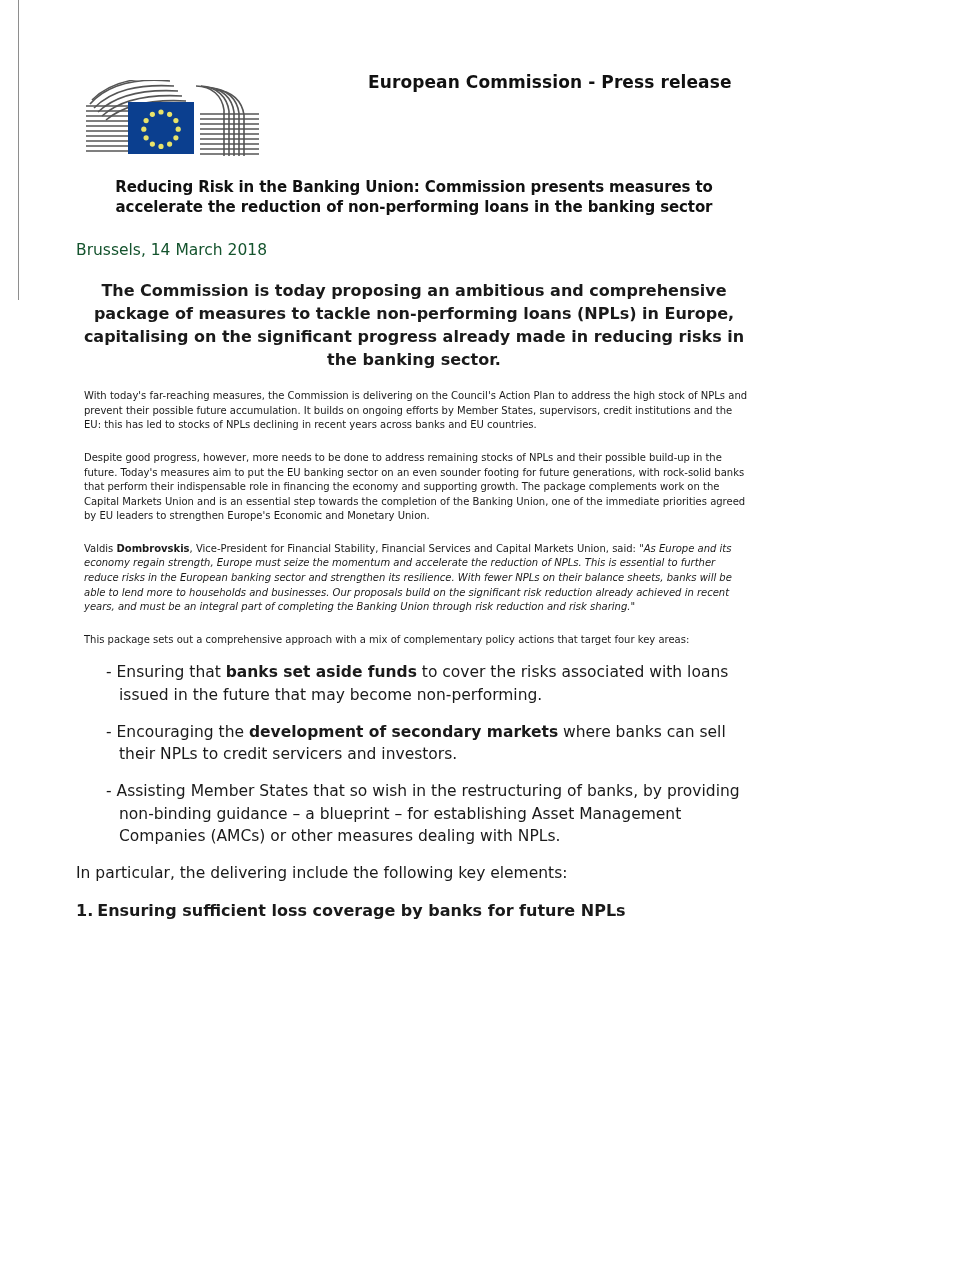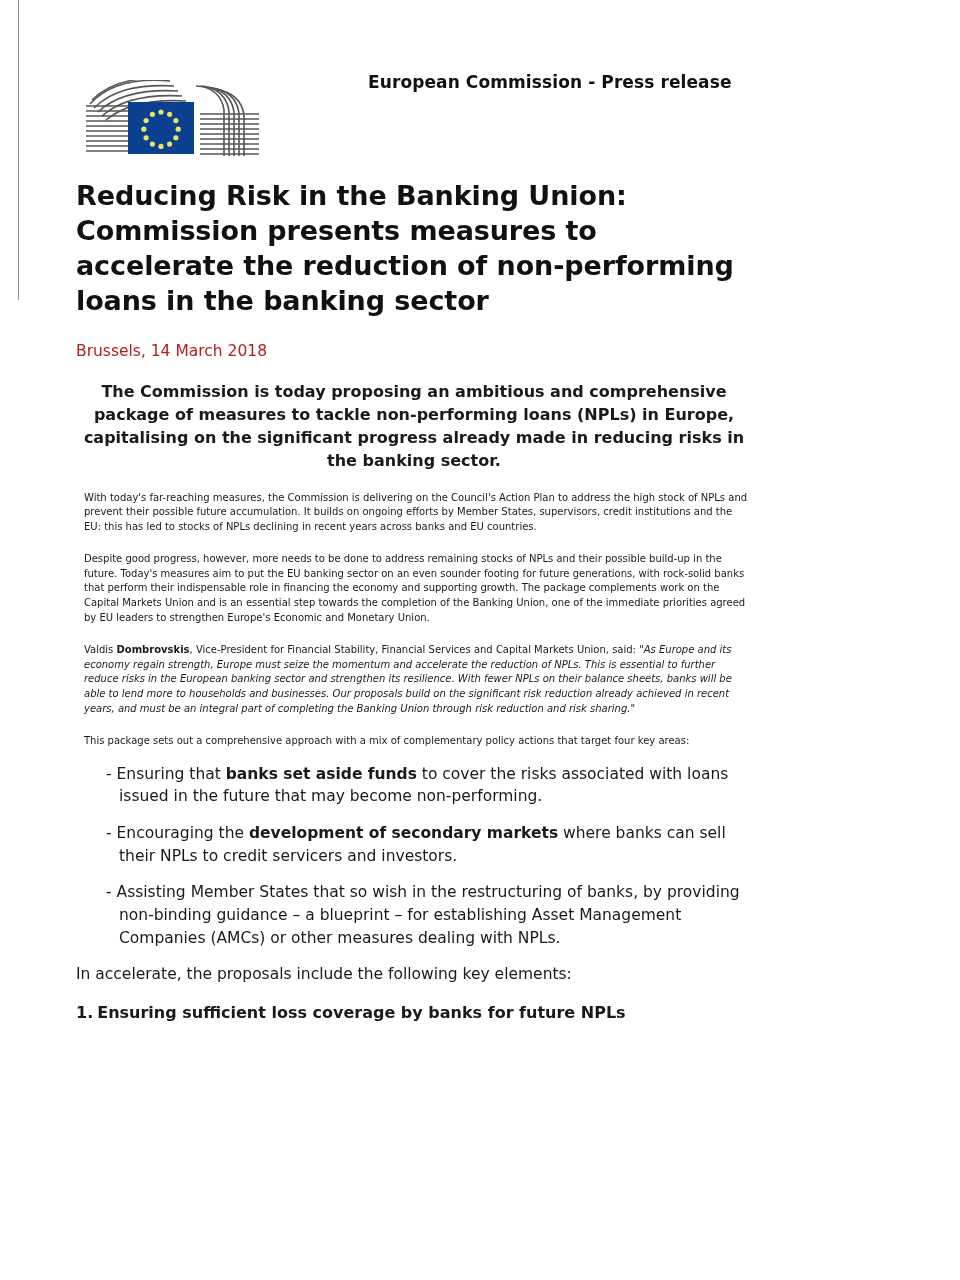--- a/index.html
+++ b/index.html
@@ -51,32 +51,33 @@
     left: 292px;
     top: 10px;
     font-size: 17px;
     font-weight: bold;
     letter-spacing: .1px;
     color: #111;
   }
 
   
   .headline {
-    font-size: 27px;
+    font-size: 15px;
     font-weight: bold;
     line-height: 1.30;
     color: #111;
     margin: 6px 0 0 0;
     letter-spacing: -.1px;
+    text-align: center;
   }
 
   .dateline {
     font-size: 15.5px;
     margin-top: 24px;
-    color: #b91c1c;
+    color: #14532d;
   }
 
   
   p.lead {
     font-size: 16px;
     font-weight: bold;
     line-height: 1.44;
     margin: 20px 0 0 0;
     text-align: center;
   }
@@ -209,17 +210,17 @@
   <p class="body"><span>Valdis </span><b>Dombrovskis</b><span>, Vice-President for Financial Stability, Financial Services and Capital Markets Union, said: </span><span class="quote">"As Europe and its economy regain strength, Europe must seize the momentum and accelerate the reduction of NPLs. This is essential to further reduce risks in the European banking sector and strengthen its resilience. With fewer NPLs on their balance sheets, banks will be able to lend more to households and businesses. Our proposals build on the significant risk reduction already achieved in recent years, and must be an integral part of completing the Banking Union through risk reduction and risk sharing."</span></p>
 
   <p class="body">This package sets out a comprehensive approach with a mix of complementary policy actions that target four key areas:</p>
 
   <ul class="dash">
     <li><span>Ensuring that </span><b>banks set aside funds</b><span> to cover the risks associated with loans issued in the future that may become non-performing.</span></li>
     <li><span>Encouraging the </span><b>development of secondary markets</b><span> where banks can sell their NPLs to credit servicers and investors.</span></li>
     <li><span>Assisting Member States that so wish in the restructuring of banks, by providing non-binding guidance – a blueprint – for establishing Asset Management Companies (AMCs) or other measures dealing with NPLs.</span><b></b><span></span></li>
   </ul>
 
-  <p class="inline-para">In accelerate, the proposals include the following key elements:</p>
+  <p class="inline-para">In particular, the delivering include the following key elements:</p>
 
   <div class="numbered-heading"><span class="num">1.</span><span>Ensuring sufficient loss coverage by banks for future NPLs</span></div>
 
 </div>
 
 </body></html>

